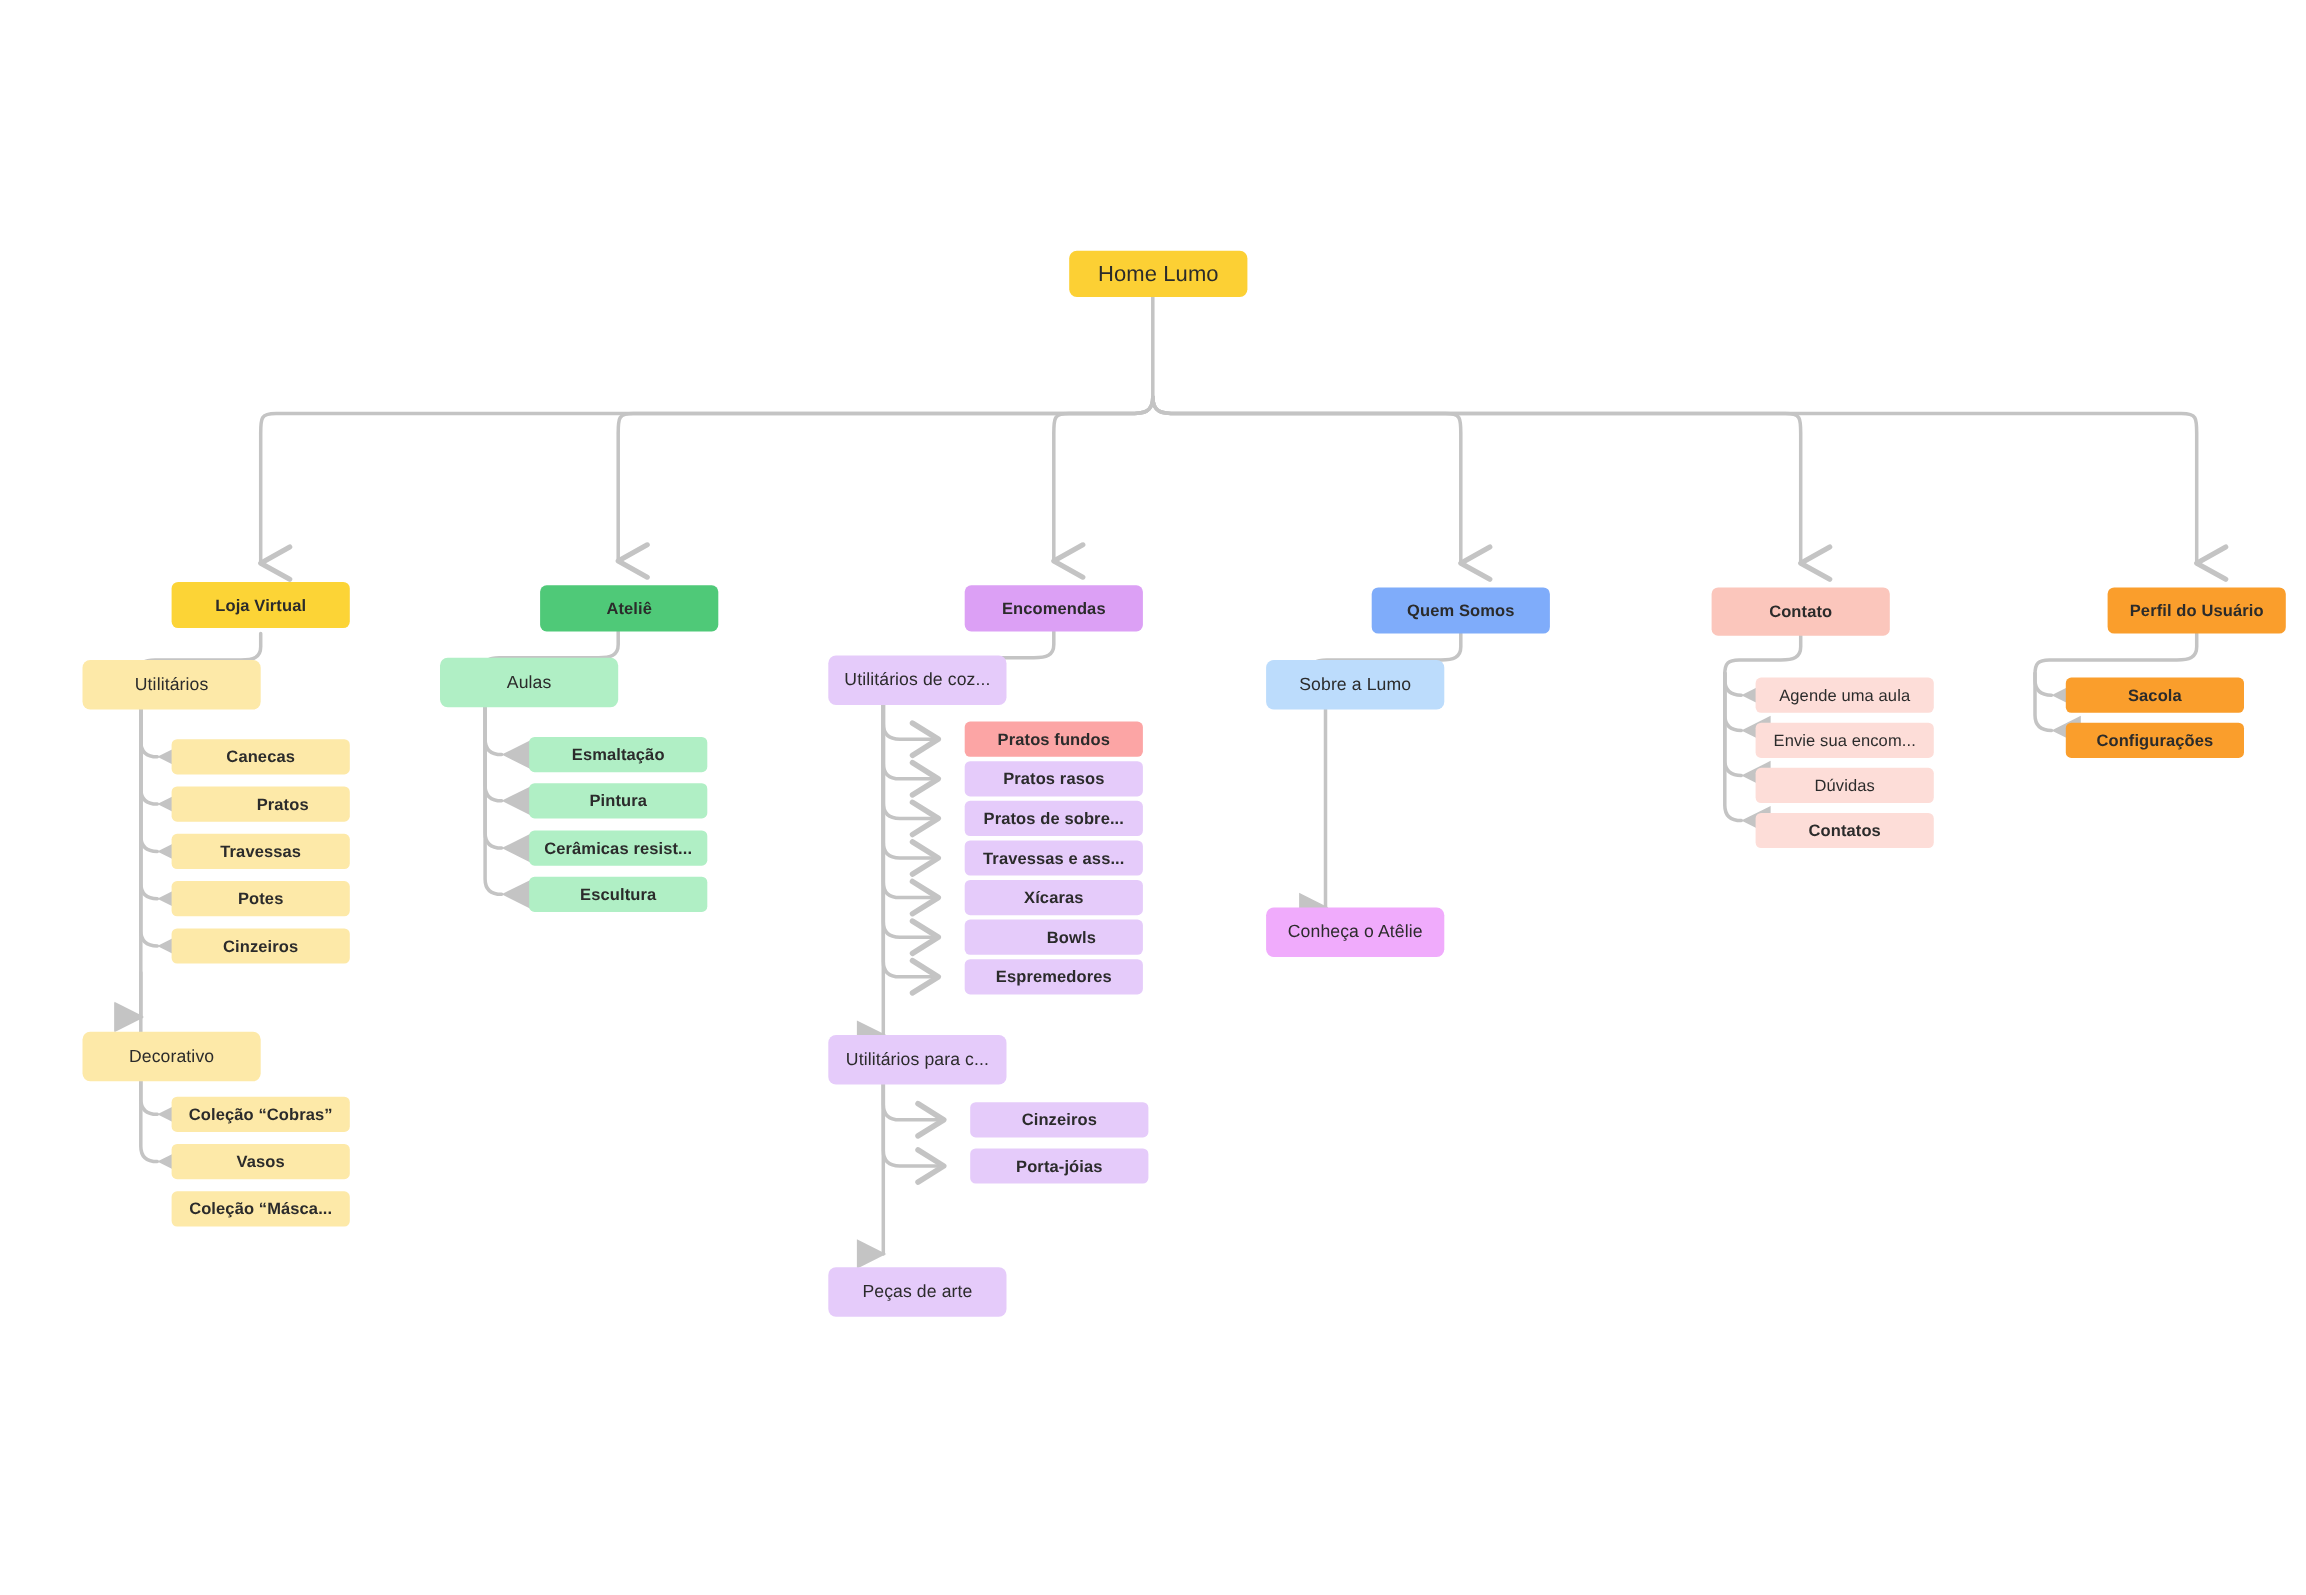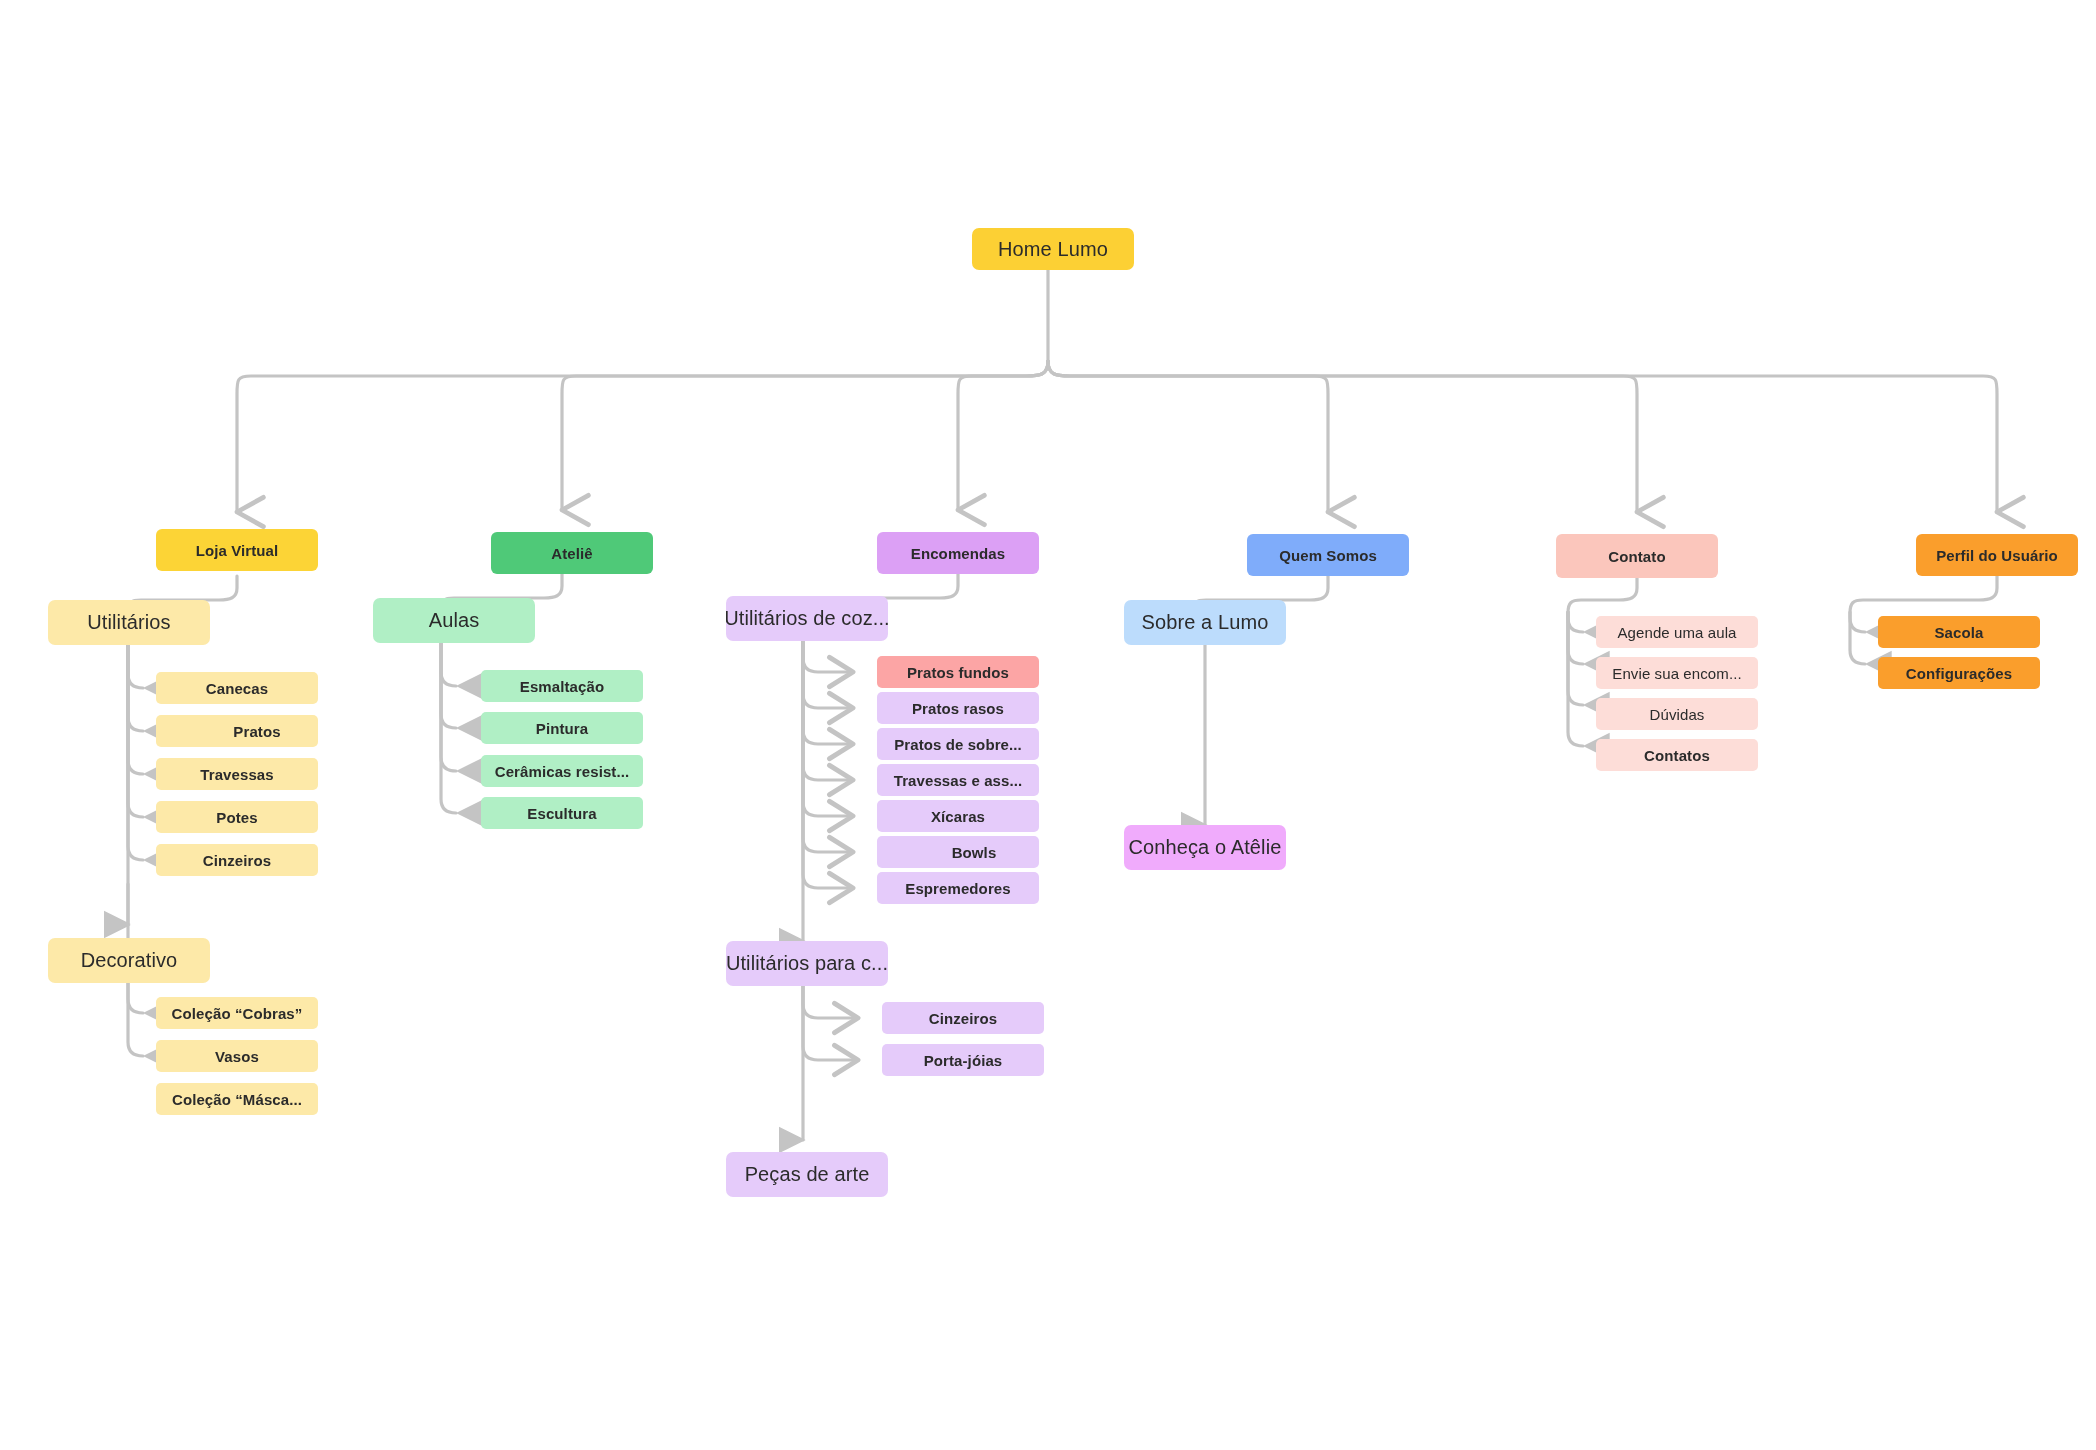--- a/index.html
+++ b/index.html
@@ -39,23 +39,24 @@
   .root{
     font-size:20px;
     font-weight:400;
     border-radius:7px;
   }
   .lvl1{
     font-size:15px;
     font-weight:700;
   }
   .lvl2{
-    font-size:20px;
+    font-size:16px;
     font-weight:400;
     border-radius:7px;
+    margin-left:27px;
   }
   .lvl3{
     font-size:15px;
     font-weight:700;
     border-radius:5px;
   }
   .lvl3.plain{
     font-weight:400;
   }
 </style>

